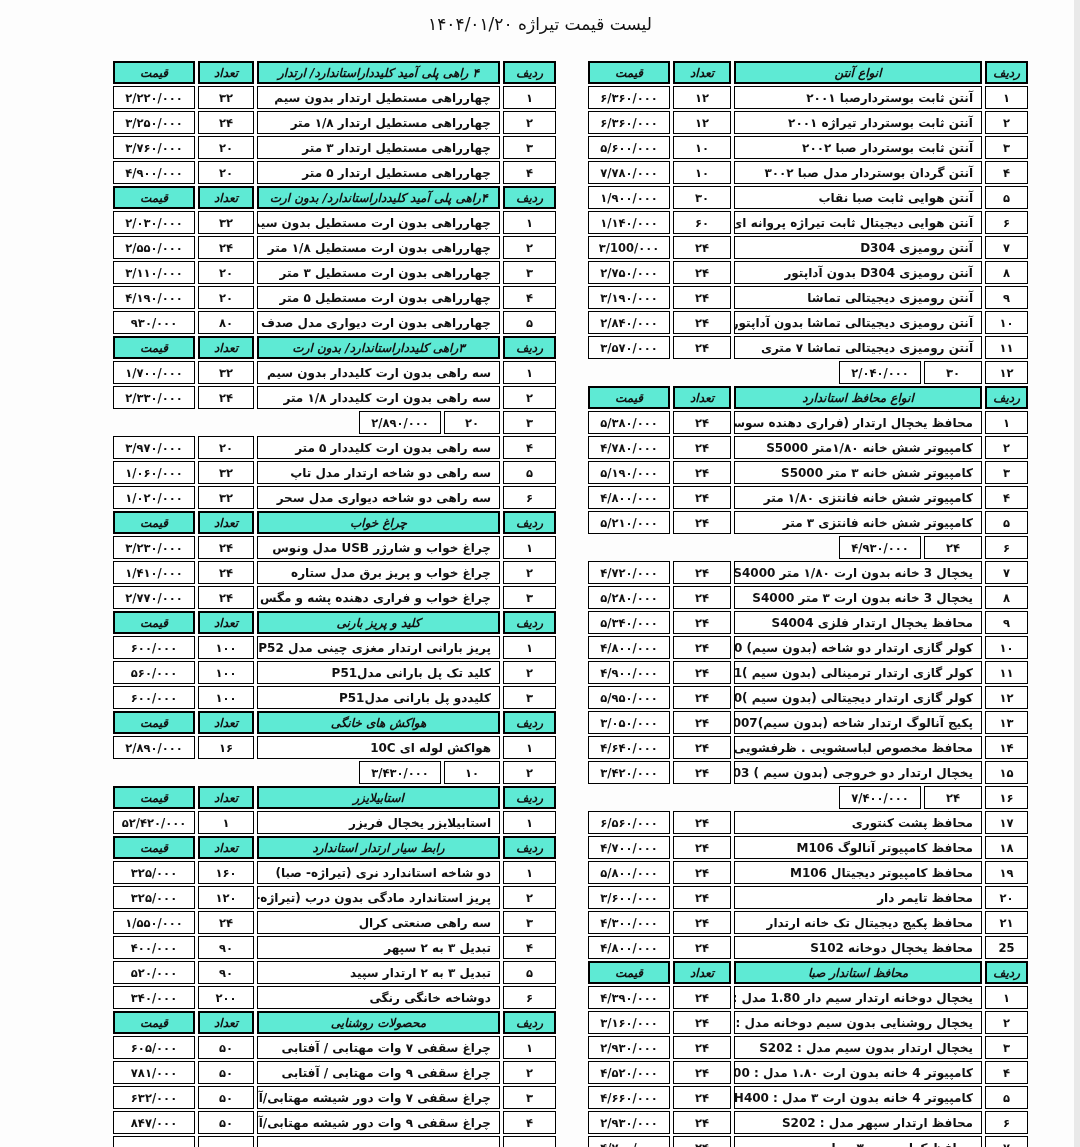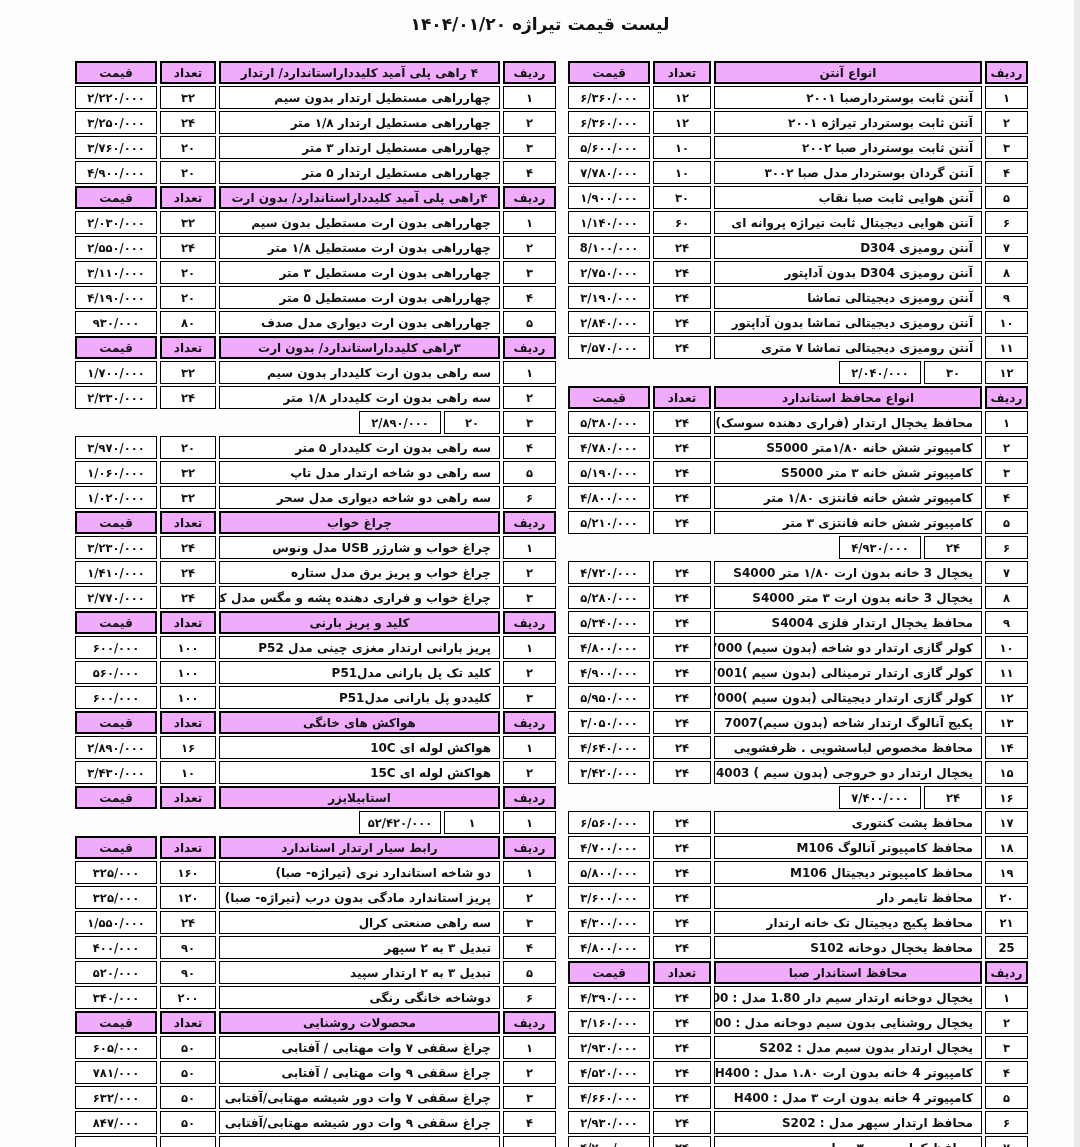--- a/index.html
+++ b/index.html
@@ -6,21 +6,21 @@
     margin: 0; padding: 0;
     width: 1080px; height: 1147px;
     overflow: hidden;
     background: #fdfdfd;
     font-family: "DejaVu Sans", sans-serif;
     color: #111;
   }
   .page { position: relative; width: 1080px; height: 1147px; direction: rtl; }
   .title {
     position: absolute; top: 14px; left: 0; width: 1080px;
-    text-align: center; font-size: 17px; font-weight: bold;
+    text-align: center; font-size: 17px; font-weight: normal;
     direction: rtl;
   }
   .price-table {
     position: absolute; top: 61px;
     display: flex; flex-direction: column; row-gap: 2px;
     direction: rtl;
   }
   #right-table { left: 566px; width: 462px; }
   #left-table  { left: 62px;  width: 494px; }
   .trow { display: flex; flex-direction: row; column-gap: 3px; direction: rtl; }
@@ -28,33 +28,34 @@
     box-sizing: border-box;
     border: 1px solid #000;
     height: 23px;
     background: #fff;
     display: flex; align-items: center; justify-content: center;
     font-size: 11.5px; font-weight: bold;
     white-space: nowrap; overflow: hidden;
   }
   .cell.name { justify-content: flex-start; padding: 0 8px; font-size: 12px; }
   .hdr .cell {
-    background: #f0abfc;
+    background: #5eead4;
     border-width: 2px;
     font-size: 12px;
+    font-style: italic;
   }
   .hdr .cell.name { justify-content: center; }
   
   #right-table .no    { width: 43px; }
-  #right-table .name  { width: 268px; }
+  #right-table .name  { width: 248px; }
   #right-table .qty   { width: 58px; }
   #right-table .price { width: 82px; }
   
   #left-table .no    { width: 53px; }
-  #left-table .name  { width: 281px; }
+  #left-table .name  { width: 243px; }
   #left-table .qty   { width: 56px; }
   #left-table .price { width: 82px; }
   .edge-strip {
     position: absolute; top: 0; right: 0; width: 6px; height: 1147px;
     background: #e9e9e9;
   }
 </style>
 </head>
 <body>
 
@@ -100,21 +101,21 @@
       <div class="trow">
         <div class="cell no">۶</div>
         <div class="cell name">آنتن هوایی دیجیتال ثابت تیراژه پروانه ای</div>
         <div class="cell qty">۶۰</div>
         <div class="cell price">۱/۱۴۰/۰۰۰</div>
       </div>
       <div class="trow">
         <div class="cell no">۷</div>
         <div class="cell name">آنتن رومیزی D304</div>
         <div class="cell qty">۲۴</div>
-        <div class="cell price">8/۱۰۰/۰۰۰</div>
+        <div class="cell price">۳/100/۰۰۰</div>
       </div>
       <div class="trow">
         <div class="cell no">۸</div>
         <div class="cell name">آنتن رومیزی D304 بدون آداپتور</div>
         <div class="cell qty">۲۴</div>
         <div class="cell price">۲/۷۵۰/۰۰۰</div>
       </div>
       <div class="trow">
         <div class="cell no">۹</div>
         <div class="cell name">آنتن رومیزی دیجیتالی تماشا</div>
@@ -486,32 +487,32 @@
         <div class="cell price">قیمت</div>
       </div>
       <div class="trow">
         <div class="cell no">۱</div>
         <div class="cell name">هواکش لوله ای 10C</div>
         <div class="cell qty">۱۶</div>
         <div class="cell price">۲/۸۹۰/۰۰۰</div>
       </div>
       <div class="trow">
         <div class="cell no">۲</div>
-        <div class="cell name">هواکش لوله ای 15C</div>
         <div class="cell qty">۱۰</div>
         <div class="cell price">۳/۴۳۰/۰۰۰</div>
       </div>
       <div class="trow hdr">
         <div class="cell no">ردیف</div>
         <div class="cell name">استابیلایزر</div>
         <div class="cell qty">تعداد</div>
         <div class="cell price">قیمت</div>
       </div>
       <div class="trow">
         <div class="cell no">۱</div>
+        <div class="cell name">استابیلایزر یخچال فریزر</div>
         <div class="cell qty">۱</div>
         <div class="cell price">۵۲/۴۲۰/۰۰۰</div>
       </div>
       <div class="trow hdr">
         <div class="cell no">ردیف</div>
         <div class="cell name">رابط سیار ارتدار استاندارد</div>
         <div class="cell qty">تعداد</div>
         <div class="cell price">قیمت</div>
       </div>
       <div class="trow">

